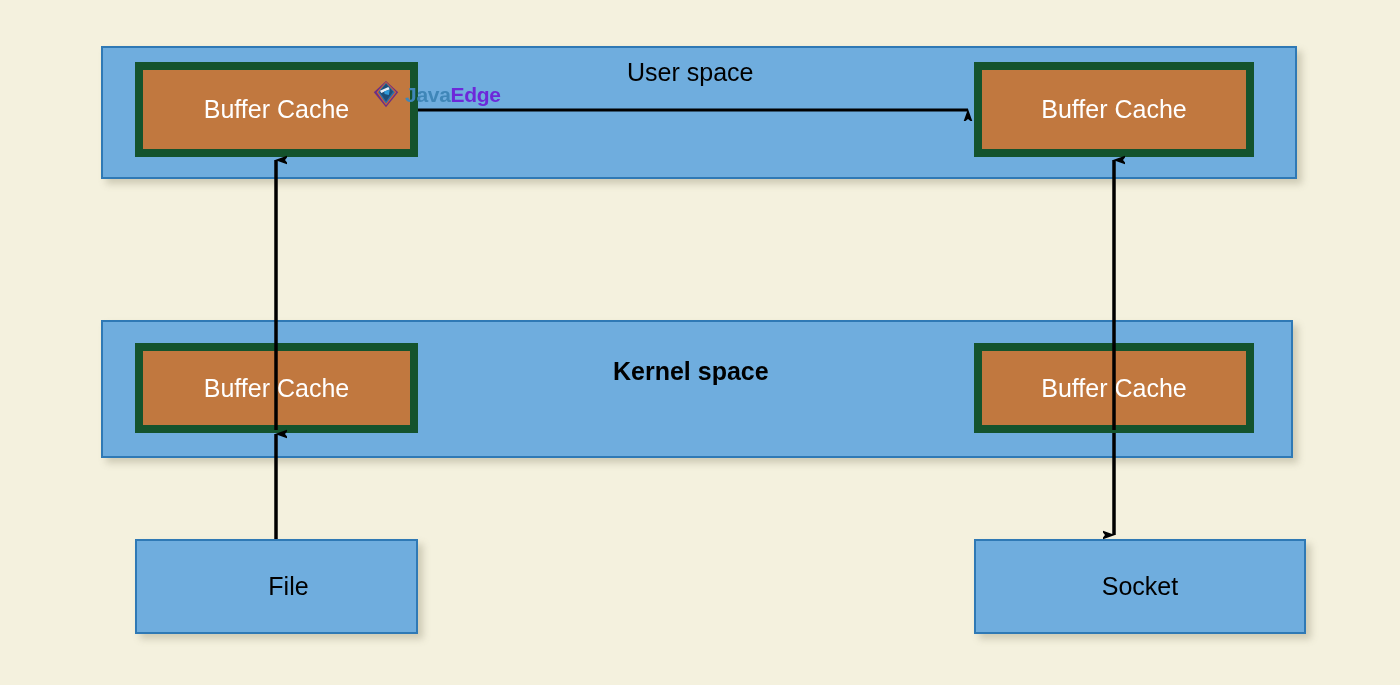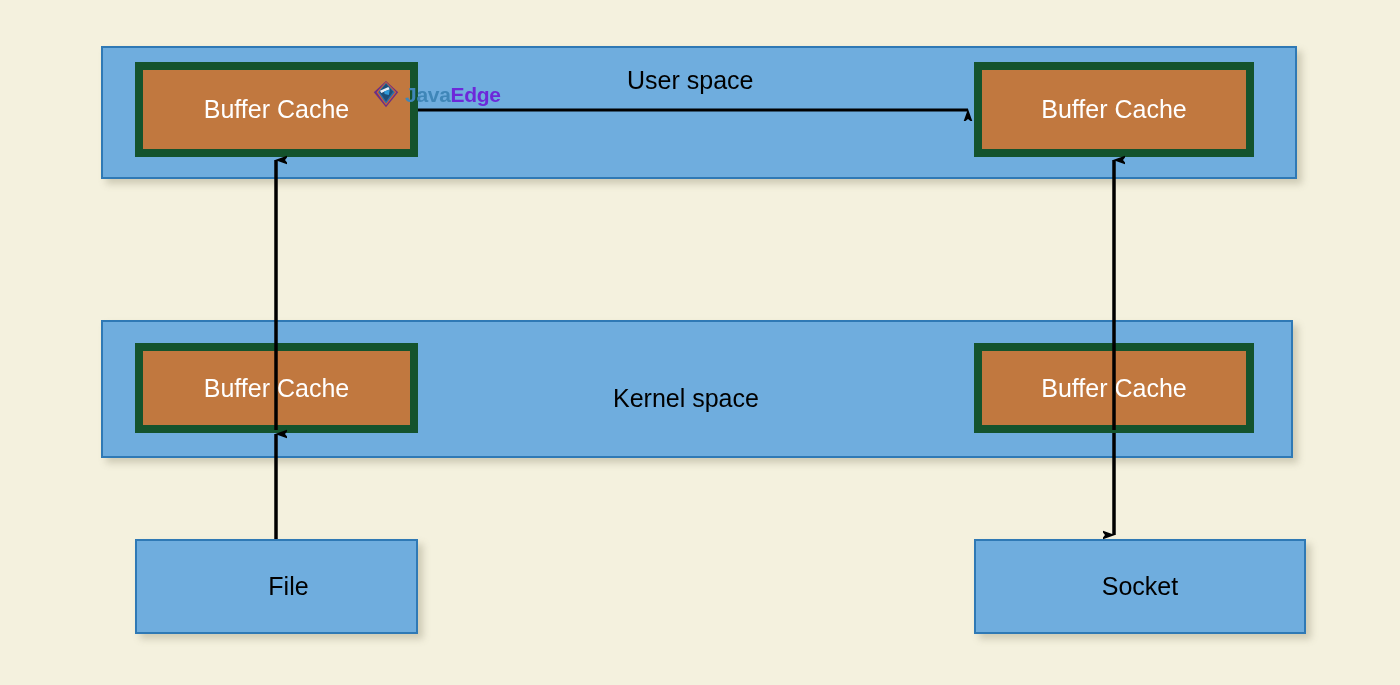--- a/index.html
+++ b/index.html
@@ -30,22 +30,22 @@
   #user-space-band  { left: 101px; top: 46px;  width: 1196px; height: 133px; }
   #kernel-space-band{ left: 101px; top: 320px; width: 1192px; height: 138px; }
 
   .space-label {
     position: absolute;
     color: #000000;
     font-size: 25px;
     line-height: 1;
     white-space: nowrap;
   }
-  #user-space-label   { left: 627px; top: 68px;  }
-  #kernel-space-label { left: 613px; top: 386px; }
+  #user-space-label   { left: 627px; top: 60px;  }
+  #kernel-space-label { left: 613px; top: 359px; font-weight: bold; }
 
   
   .buffer-box {
     position: absolute;
     background: #c1783f;
     border: 8px solid #14532d;
     box-sizing: border-box;
     display: flex;
     align-items: center;
     justify-content: center;

